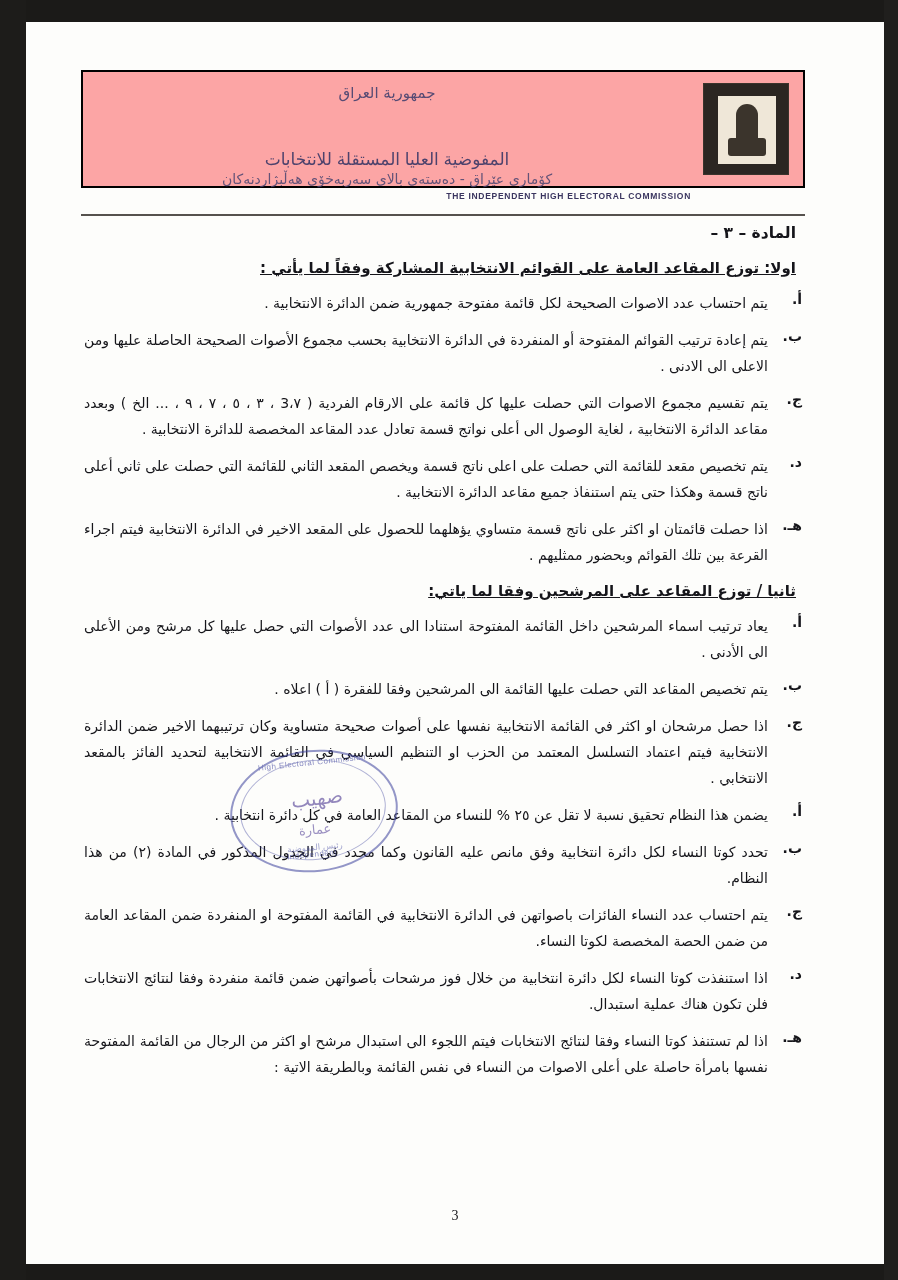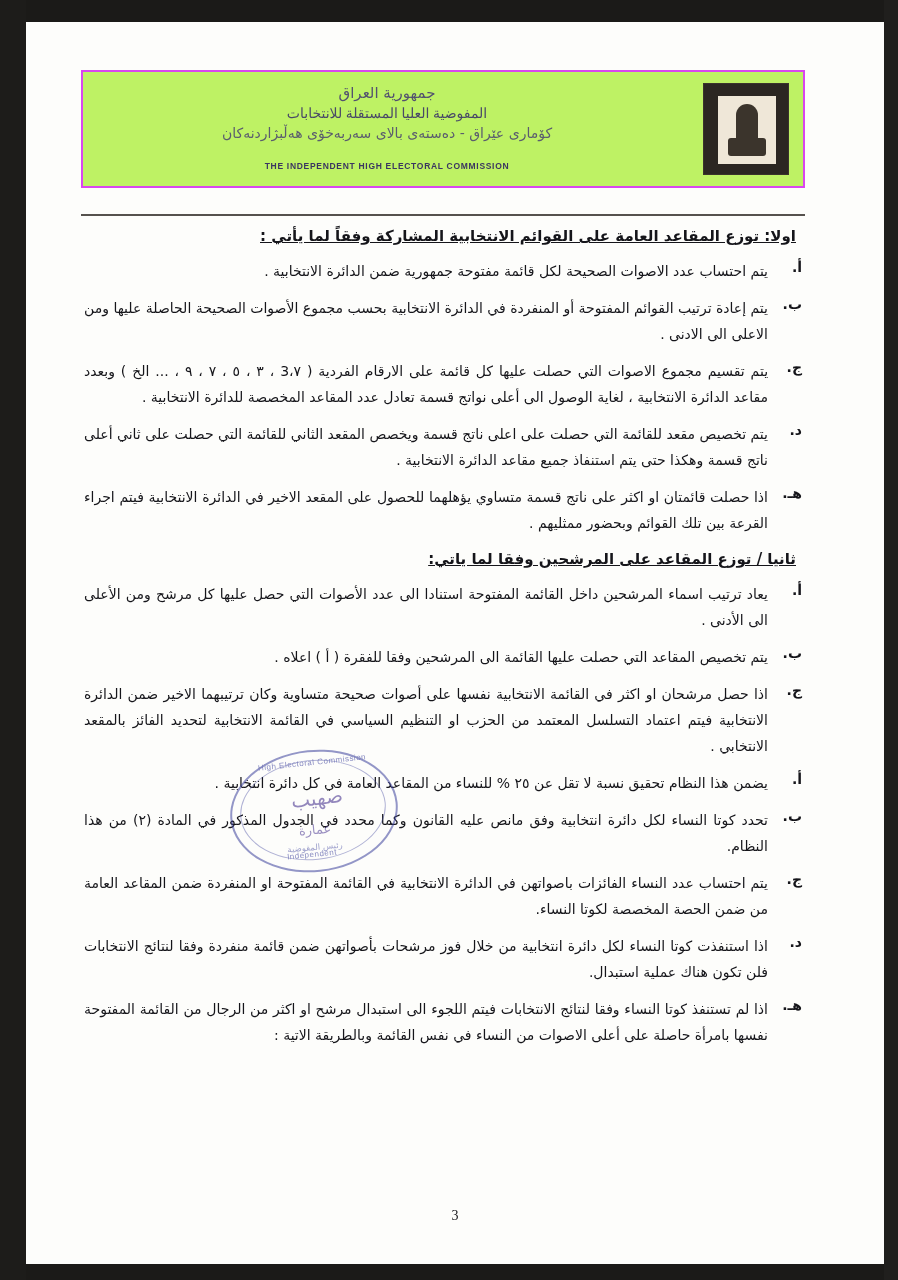--- a/index.html
+++ b/index.html
@@ -52,22 +52,22 @@
     height: 1242px;
     background: #fdfdfb;
   }
   
   .letterhead {
     position: absolute;
     left: 55px;
     top: 48px;
     width: 724px;
     height: 118px;
-    border: 2px solid #d946ef;
-    background: #bef264;
+    border: 2px solid #000000;
+    background: #fca5a5;
     box-sizing: border-box;
   }
   .crest-box {
     position: absolute;
     right: 14px;
     top: 11px;
     width: 86px;
     height: 92px;
     background: #2b2622;
     border: 1px solid #3a332c;
@@ -109,43 +109,45 @@
   }
   .lh-ar1 {
     font-family: "DejaVu Sans", sans-serif;
     font-size: 15px;
     color: #4a4470;
     letter-spacing: 1px;
     line-height: 19px;
     opacity: .92;
   }
   .lh-ar2 {
-    font-family: Liberation Serif, serif;
-    font-size: 14px;
+    font-family: Liberation Sans, sans-serif;
+    font-size: 17px;
     color: #3f3a68;
     letter-spacing: 1px;
     line-height: 22px;
     opacity: .92;
+    margin-top: 46px;
   }
   .lh-ku {
     font-family: "DejaVu Sans", sans-serif;
     font-size: 14px;
     color: #4a4470;
     letter-spacing: .5px;
     line-height: 16px;
     opacity: .85;
   }
   .lh-en {
     font-family: "Liberation Sans", sans-serif;
     font-size: 8.5px;
     color: #3b3660;
     letter-spacing: .7px;
     line-height: 14px;
-    margin-top: 18px;
+    margin-top: 2px;
     font-weight: bold;
+    text-align: right;
   }
   .rule {
     position: absolute;
     left: 55px;
     top: 192px;
     width: 724px;
     height: 2px;
     background: #56524e;
   }
   
@@ -317,20 +319,21 @@
         <div class="lh-ar2">المفوضية العليا المستقلة للانتخابات</div>
         <div class="lh-ku">كۆماری عێراق - دەستەی بالای سەربەخۆی هەڵبژاردنەکان</div>
         <div class="lh-en">THE INDEPENDENT HIGH ELECTORAL COMMISSION</div>
       </div>
     </div>
 
     <div class="rule"></div>
 
     <div class="content">
 
+      <div class="article-no">المادة – ٣ –</div>
 
       <div class="group">
         <div class="section-head right">اولا: توزع المقاعد العامة على القوائم الانتخابية المشاركة وفقاً لما يأتي :</div>
         <ul class="items">
           <li class="item">
             <span class="marker">أ.</span>
             <span class="itext">يتم احتساب عدد الاصوات الصحيحة لكل قائمة مفتوحة جمهورية ضمن الدائرة الانتخابية .</span>
           </li>
           <li class="item">
             <span class="marker">ب.</span>

